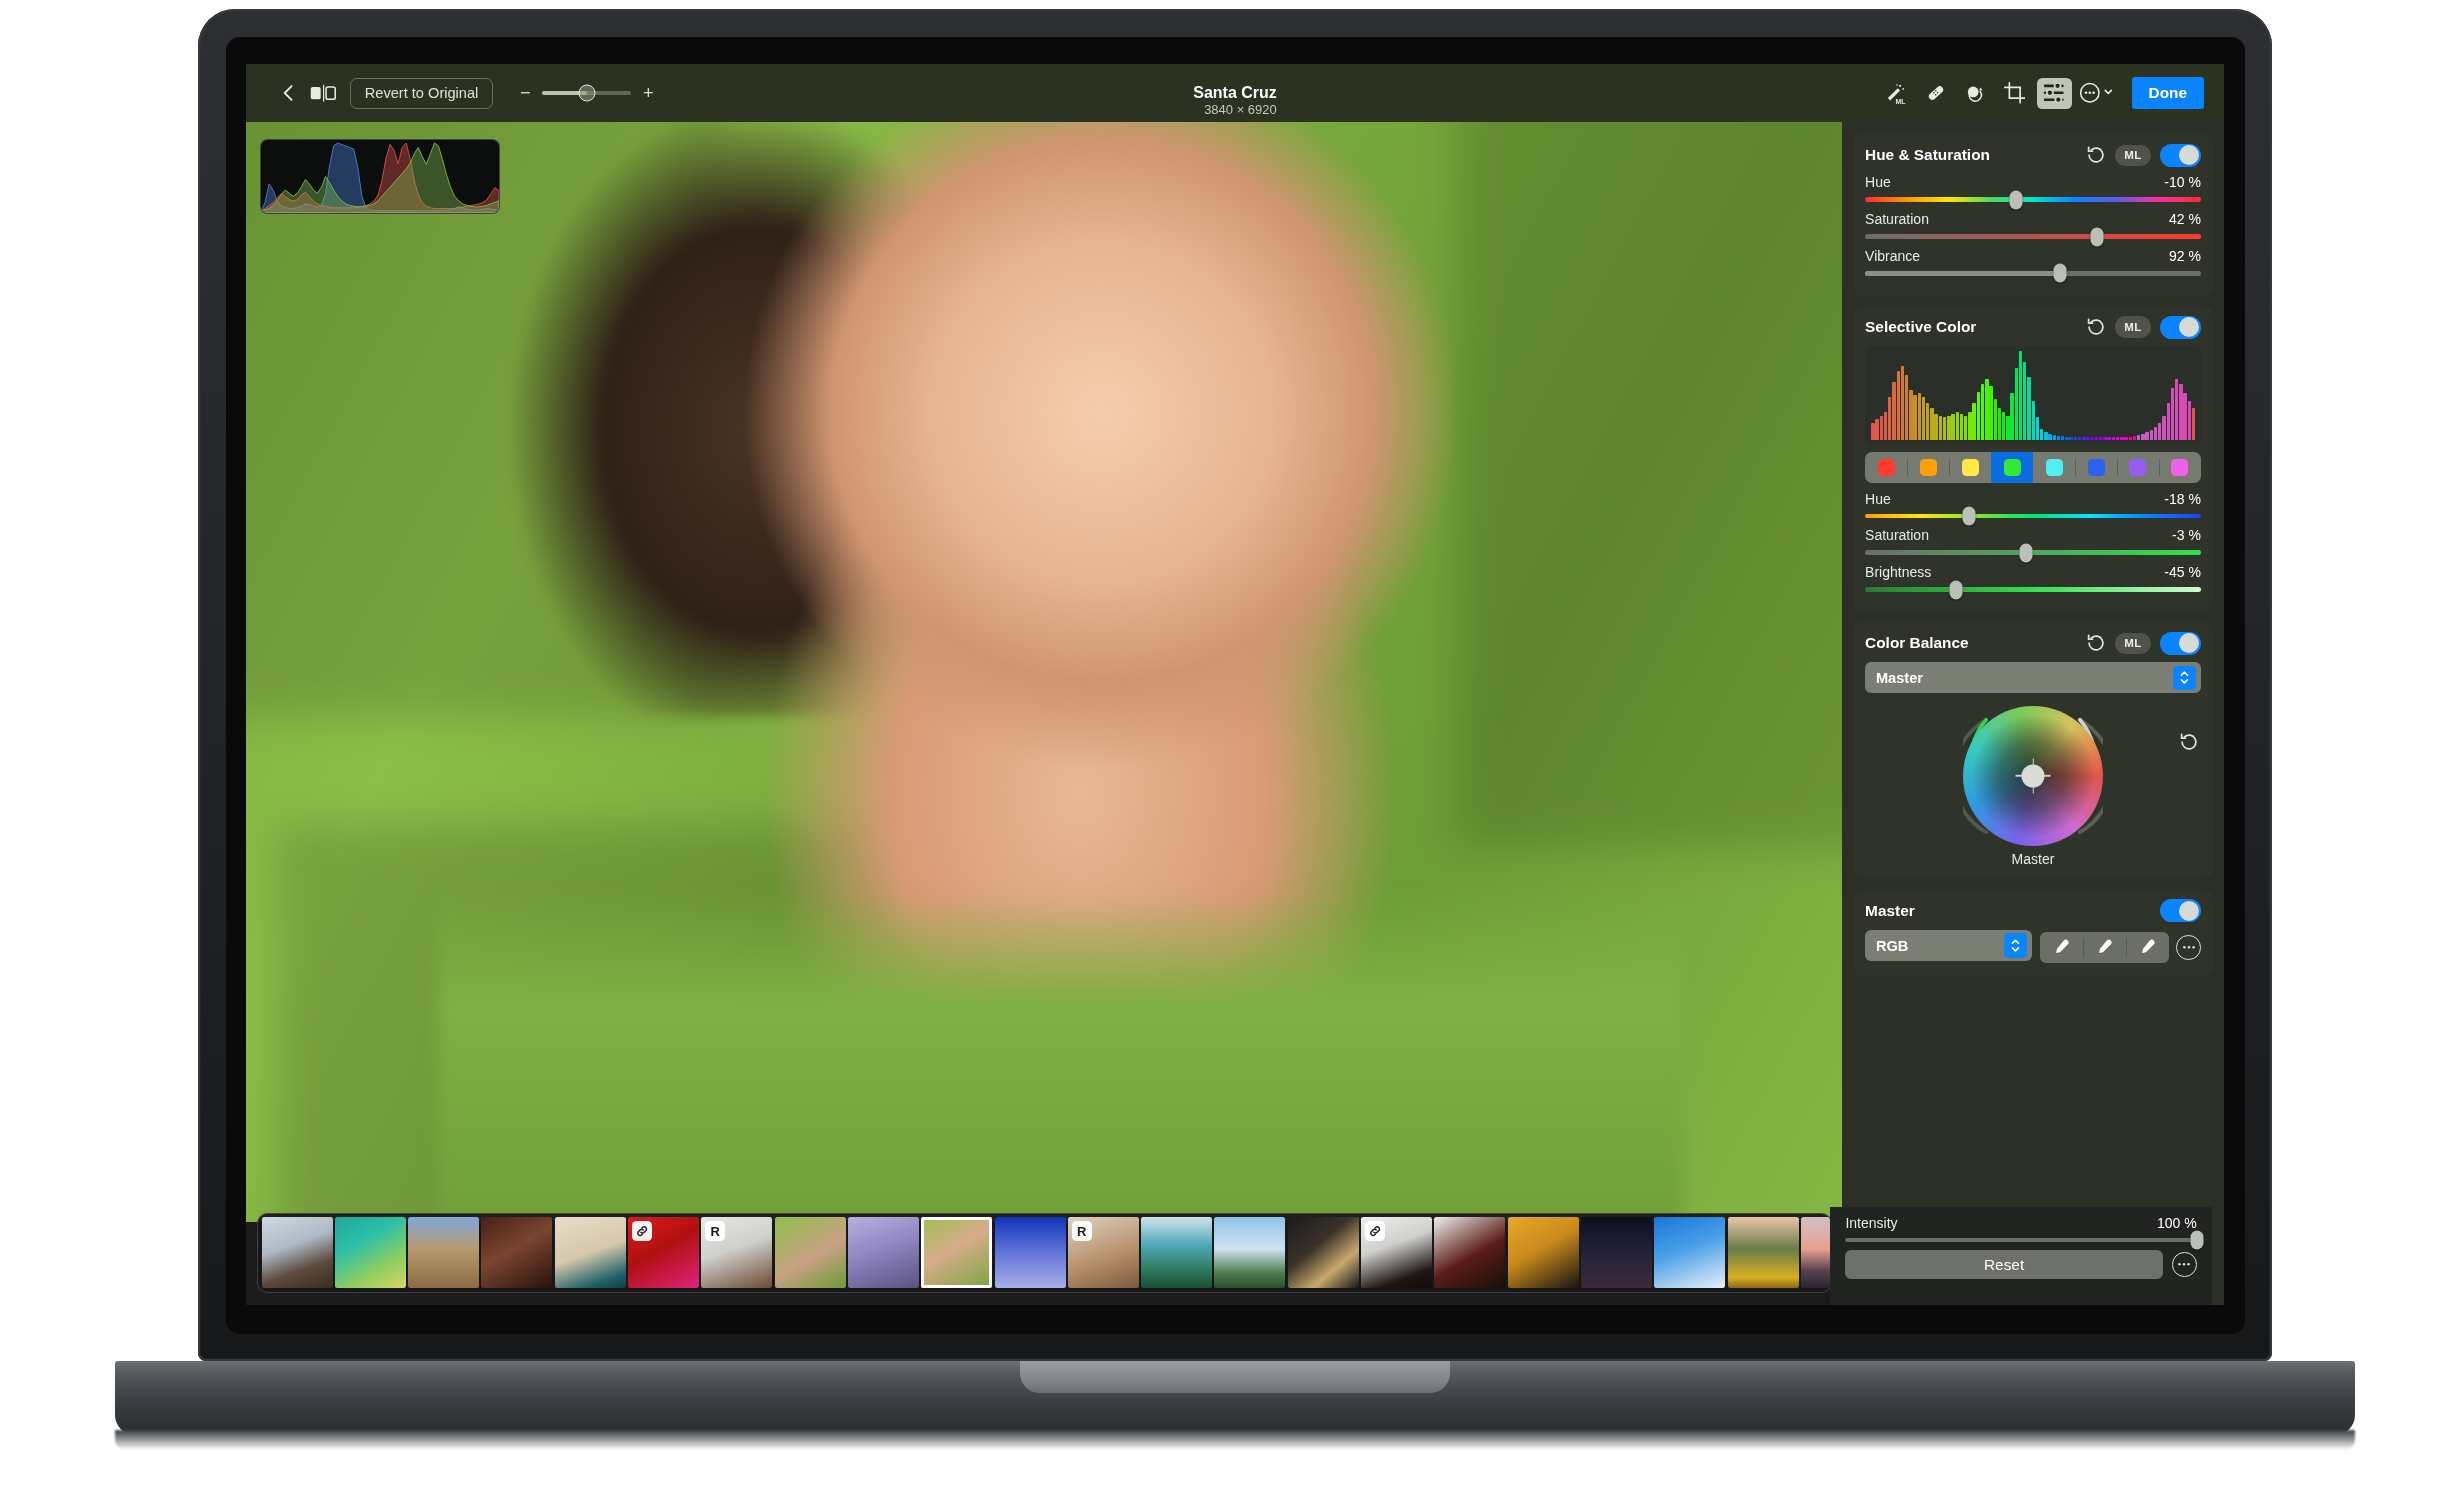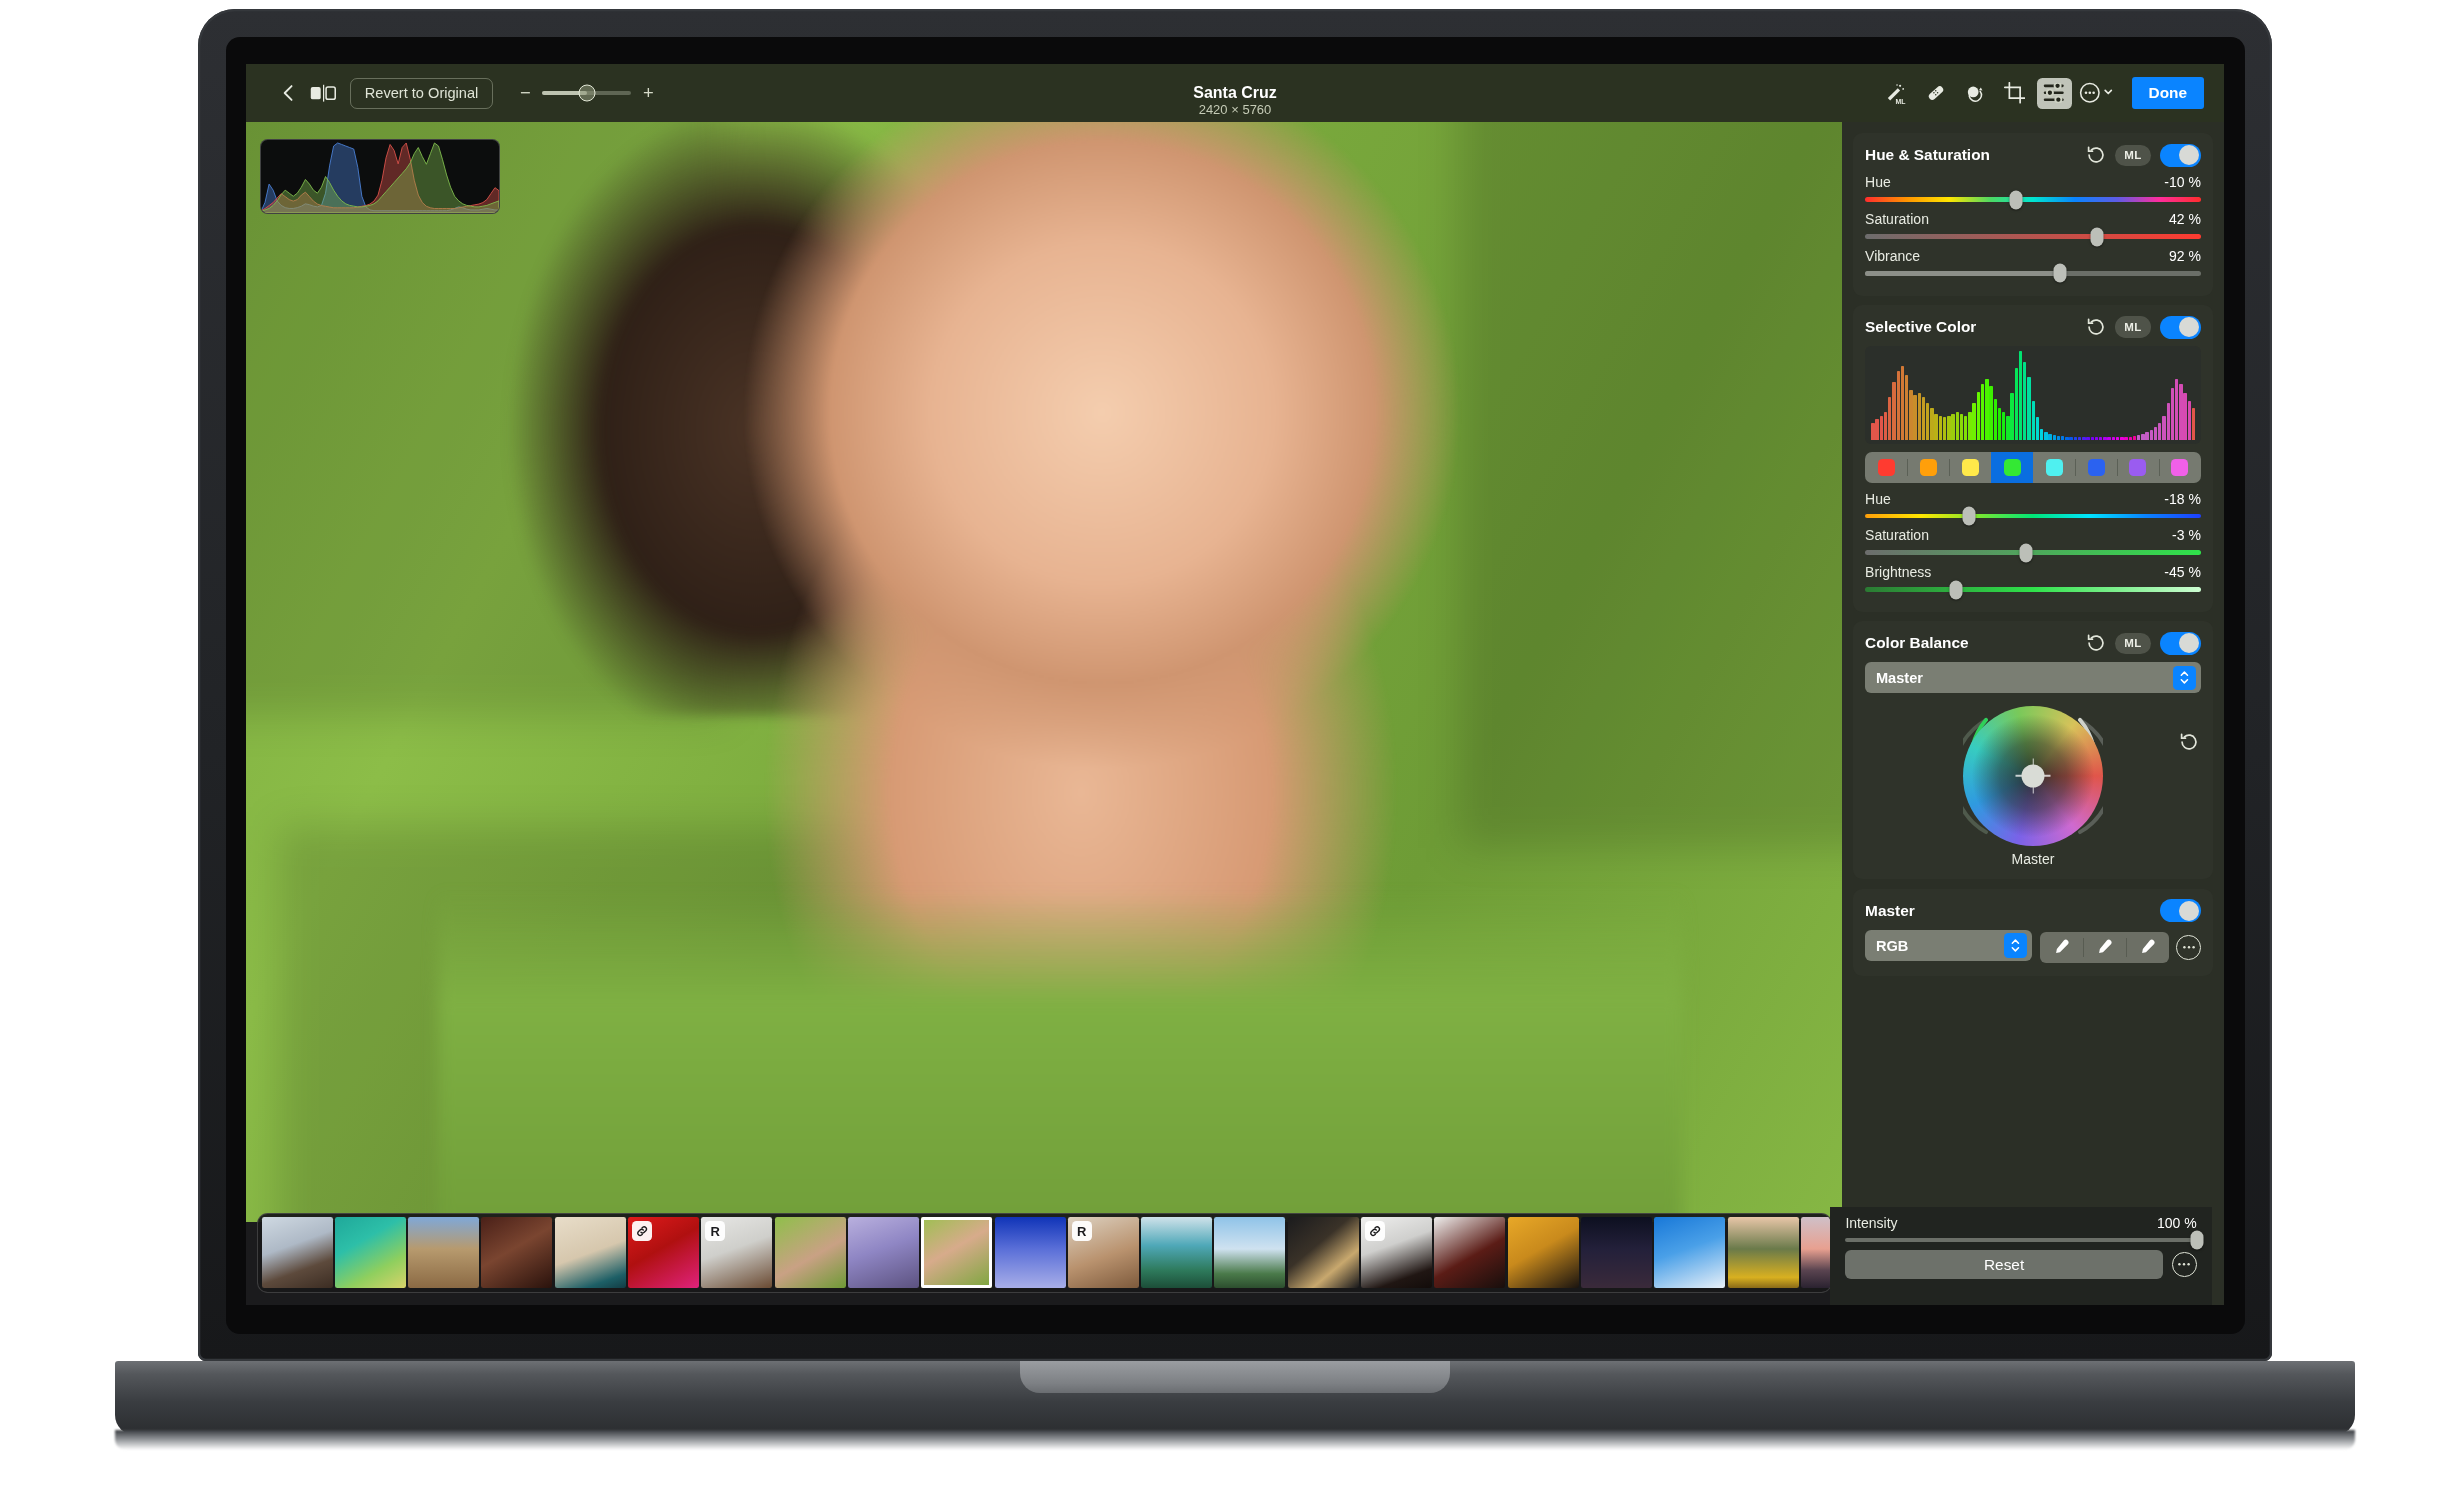--- a/index.html
+++ b/index.html
@@ -98,21 +98,21 @@
 
   
   .toolbar {
     position: absolute; left: 0; top: 0; width: 100%; height: 58px;
     background: rgba(44,52,34,0.92);
     backdrop-filter: blur(17px);
     display: flex; align-items: center; z-index: 40;
   }
   .tb-left { display: flex; align-items: center; gap: 0; padding-left: 24.6px; }
   .tb-right { display: flex; align-items: center; gap: 4.6px; margin-left: auto; padding-right: 20px; }
-  .tb-center { position:absolute; left:50%; transform:translateX(-50%); text-align:center;margin-top:16px; }
+  .tb-center { position:absolute; left:50%; transform:translateX(-50%); text-align:right;margin-top:16px; }
 
   .icon-btn {
     width: 35px; height: 31px;
     display: flex; align-items: center; justify-content: center;
     border-radius: 5.4px; cursor: pointer; color: #e8ebe2;
   }
   .icon-btn.active { background: rgba(235,238,230,0.78); color: #23261c; }
   .icon-btn svg { display: block; }
 
   .revert-btn {
@@ -378,21 +378,21 @@
               <div class="zoom-track">
                 <div class="zoom-fill" style="width: 50%;"></div>
                 <div class="zoom-knob" style="left: 50%;"></div>
               </div>
               <span class="zoom-sign">+</span>
             </div>
           </div>
 
           <div class="tb-center">
             <div class="doc-title">Santa Cruz</div>
-            <div class="doc-sub">2420 × 5760</div>
+            <div class="doc-sub">3840 × 6920</div>
           </div>
 
           <div class="tb-right">
             <div class="icon-btn">
               <svg width="23" height="23" viewBox="0 0 30 30">
                 <path d="M5 25 L18 12 L21 15 L8 28 Z" fill="currentColor" transform="translate(0,-4)"></path>
                 <circle cx="21" cy="5" r="1.4" fill="currentColor"></circle>
                 <circle cx="25" cy="9" r="1.1" fill="currentColor"></circle>
                 <circle cx="17" cy="4" r="1" fill="currentColor"></circle>
                 <text x="15" y="29" font-size="9" font-weight="700" fill="currentColor" font-family="Liberation Sans">ML</text>

